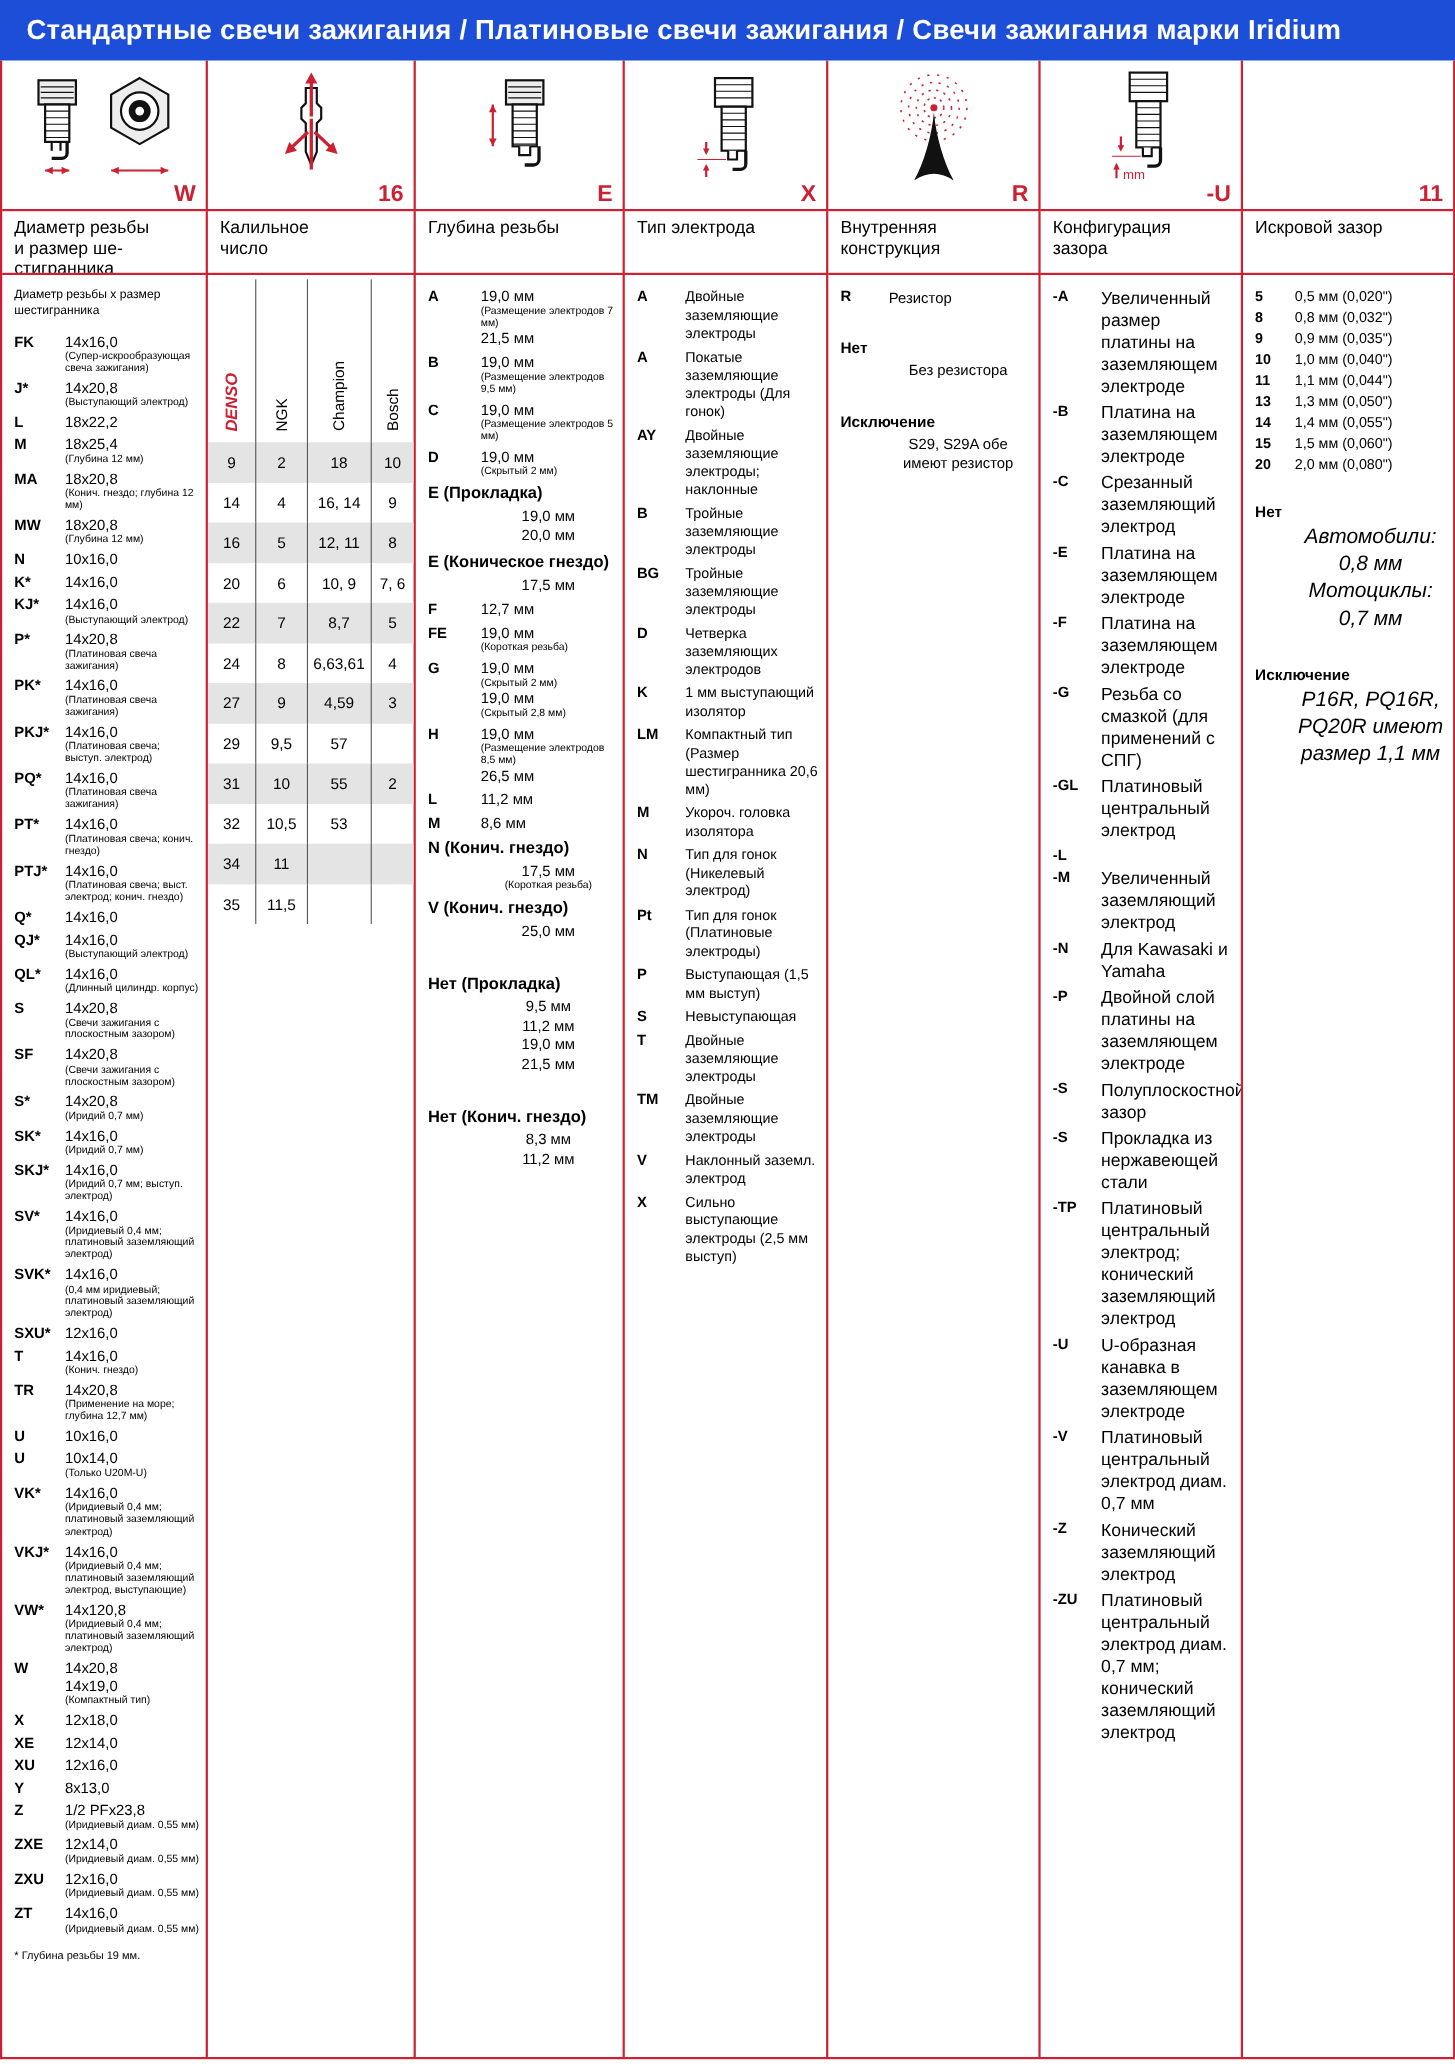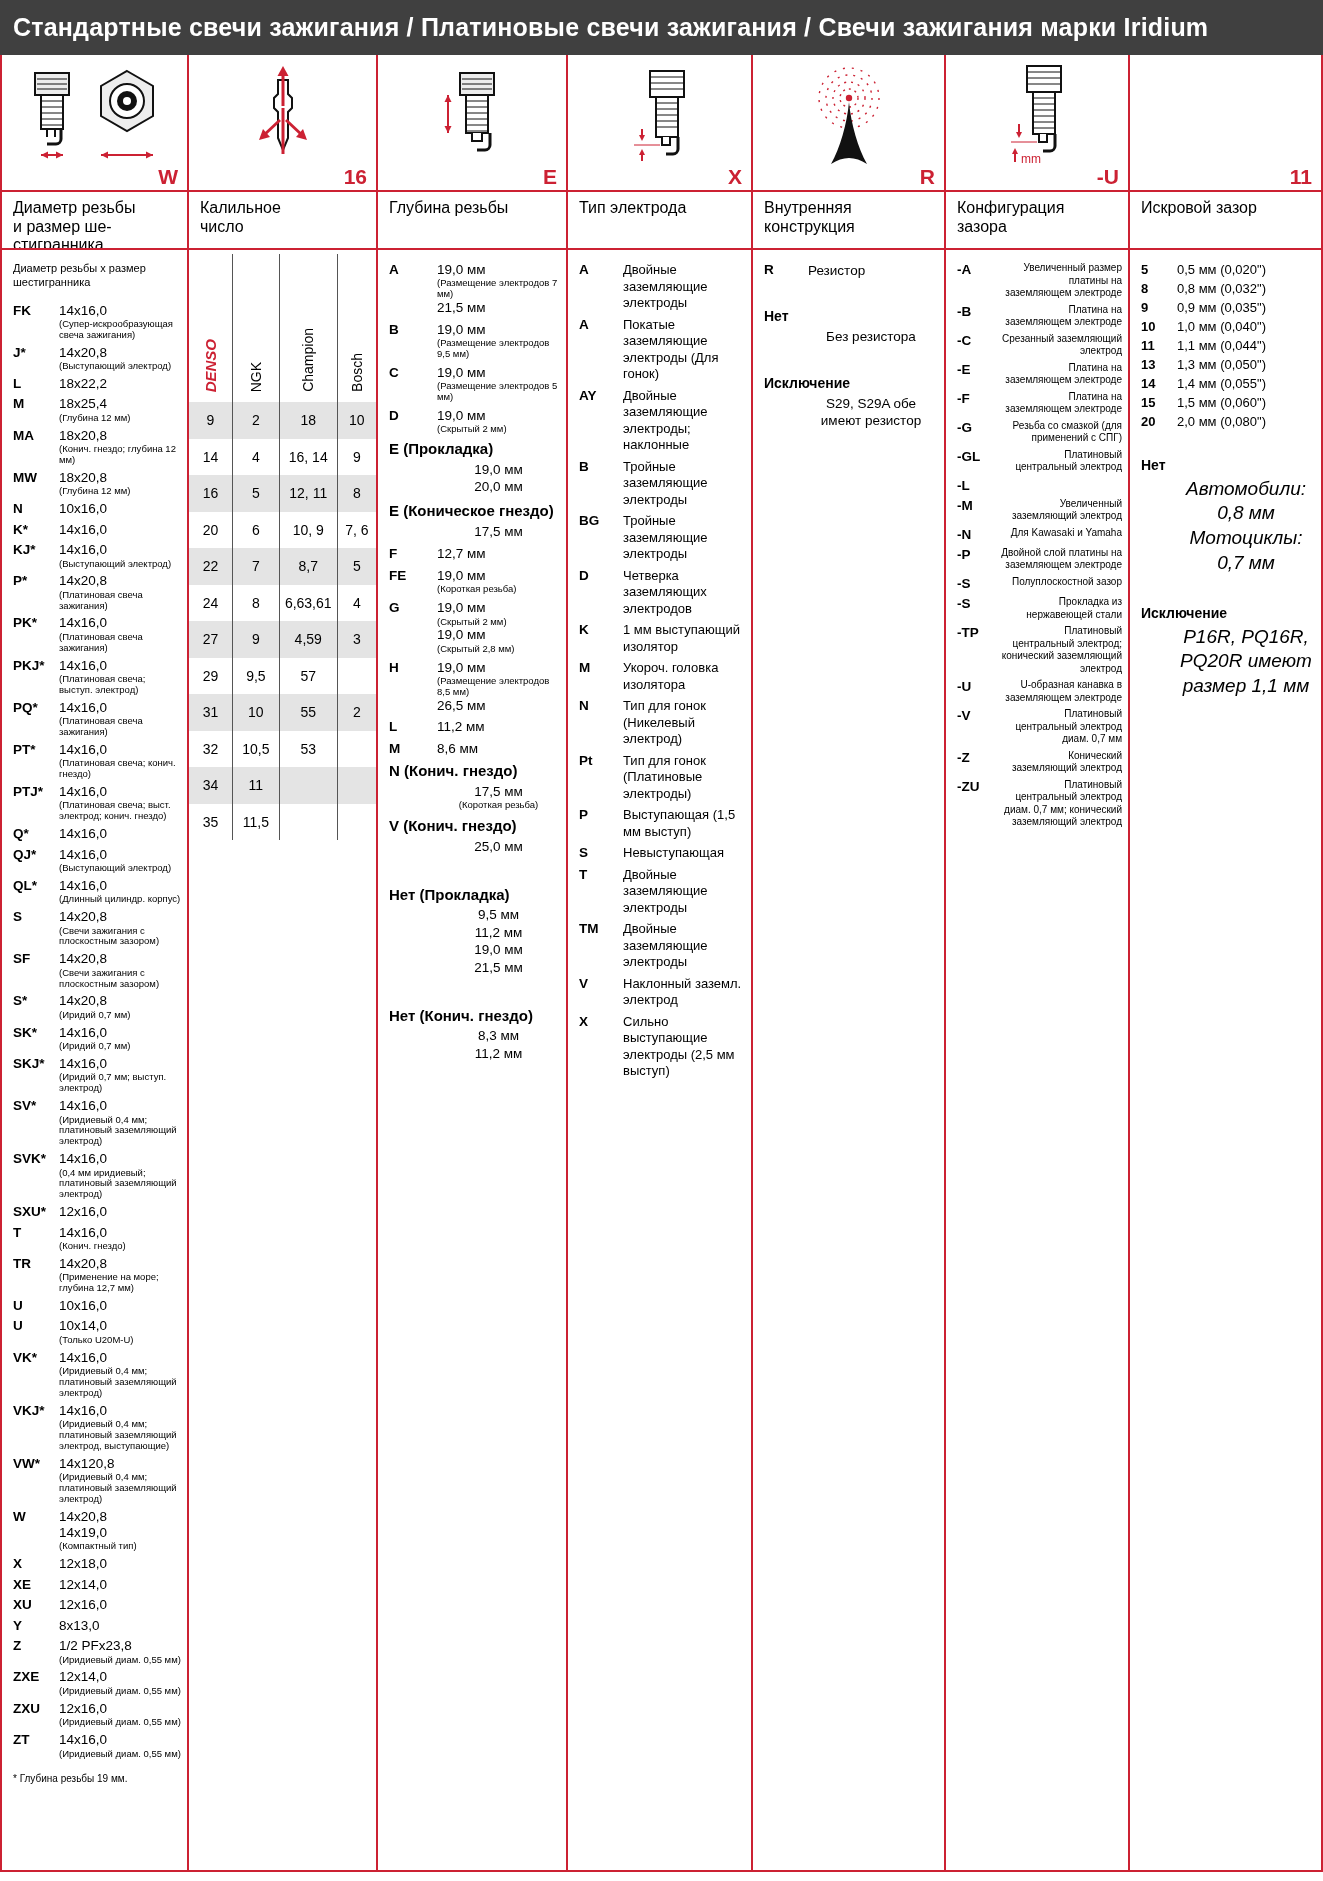--- a/index.html
+++ b/index.html
@@ -4,22 +4,22 @@
 <style>
   :root{
     --red:#cc2133;
     --ink:#111;
   }
   html,body{margin:0;padding:0;background:#fff;}
   body{font-family:"Liberation Sans", sans-serif; color:#000;}
   .page{width:1323px;height:1881px;background:#fff;position:relative;overflow:hidden;}
 
   .titlebar{
-    height:55px;background:#404040;color:#fff;display:flex;align-items:center;
-    font-weight:bold;font-size:25px;padding-left:13px;box-sizing:border-box;letter-spacing:.2px;
+    height:55px;background:#1d4ed8;color:#fff;display:flex;align-items:center;
+    font-weight:bold;font-size:25px;padding-left:24px;box-sizing:border-box;letter-spacing:.2px;
   }
 
   .grid{
     display:grid;box-sizing:border-box;width:1323px;height:1817px;
     grid-template-columns:187px 189px 190px 185px 193px 184px 191px;
     grid-template-rows:137px 58px auto;
     border-left:2px solid var(--red);
     border-right:2px solid var(--red);
     border-bottom:2px solid var(--red);
   }
@@ -52,21 +52,21 @@
   .col-thread .intro{font-size:11px;line-height:1.25;margin-bottom:13px;max-width:150px;}
   .col-thread .entry{margin-bottom:4px;}
   .col-thread .footnote{font-size:10px;margin-top:14px;}
   .col-depth .e-code{flex-basis:48px;width:48px;}
   .col-depth .g-title{font-size:15px;}
   .col-electrode .e-code{flex-basis:44px;width:44px;}
   .col-internal .e-code{flex-basis:44px;width:44px;}
   .col-internal .g-line{margin-left:40px;}
   .col-internal .e-text,.col-internal .g-line{font-size:13.5px;}
   .col-gapconf .e-code{flex-basis:44px;width:44px;}
-  .col-gapconf .e-text{font-size:10px;line-height:1.25;text-align:right;}
+  .col-gapconf .e-text{font-size:16px;line-height:1.25;}
   .col-gapconf .entry{margin-bottom:4px;}
   .col-gap .e-code{flex-basis:36px;width:36px;font-size:13px;}
   .col-gap .entry{margin-bottom:2.5px;}
   .col-gap .e-text{font-size:13px;}
   .col-gap .g-line{margin-left:36px;font-size:19px;font-style:italic;}
 
   
   .heat{width:100%;}
   .heat-head{display:grid;grid-template-columns:23% 25% 31% 21%;height:148px;}
   .hh{display:flex;align-items:flex-end;justify-content:center;padding-bottom:10px;border-left:1px solid #555;box-sizing:border-box;}
@@ -734,20 +734,26 @@
               <span class="e-text">Четверка заземляющих электродов</span>
             </span>
           </div>
           <div class="entry">
             <span class="e-code">K</span>
             <span class="e-body">
               <span class="e-text">1 мм выступающий изолятор</span>
             </span>
           </div>
           <div class="entry">
+            <span class="e-code">LM</span>
+            <span class="e-body">
+              <span class="e-text">Компактный тип (Размер шестигранника 20,6 мм)</span>
+            </span>
+          </div>
+          <div class="entry">
             <span class="e-code">M</span>
             <span class="e-body">
               <span class="e-text">Укороч. головка изолятора</span>
             </span>
           </div>
           <div class="entry">
             <span class="e-code">N</span>
             <span class="e-body">
               <span class="e-text">Тип для гонок (Никелевый электрод)</span>
             </span>

